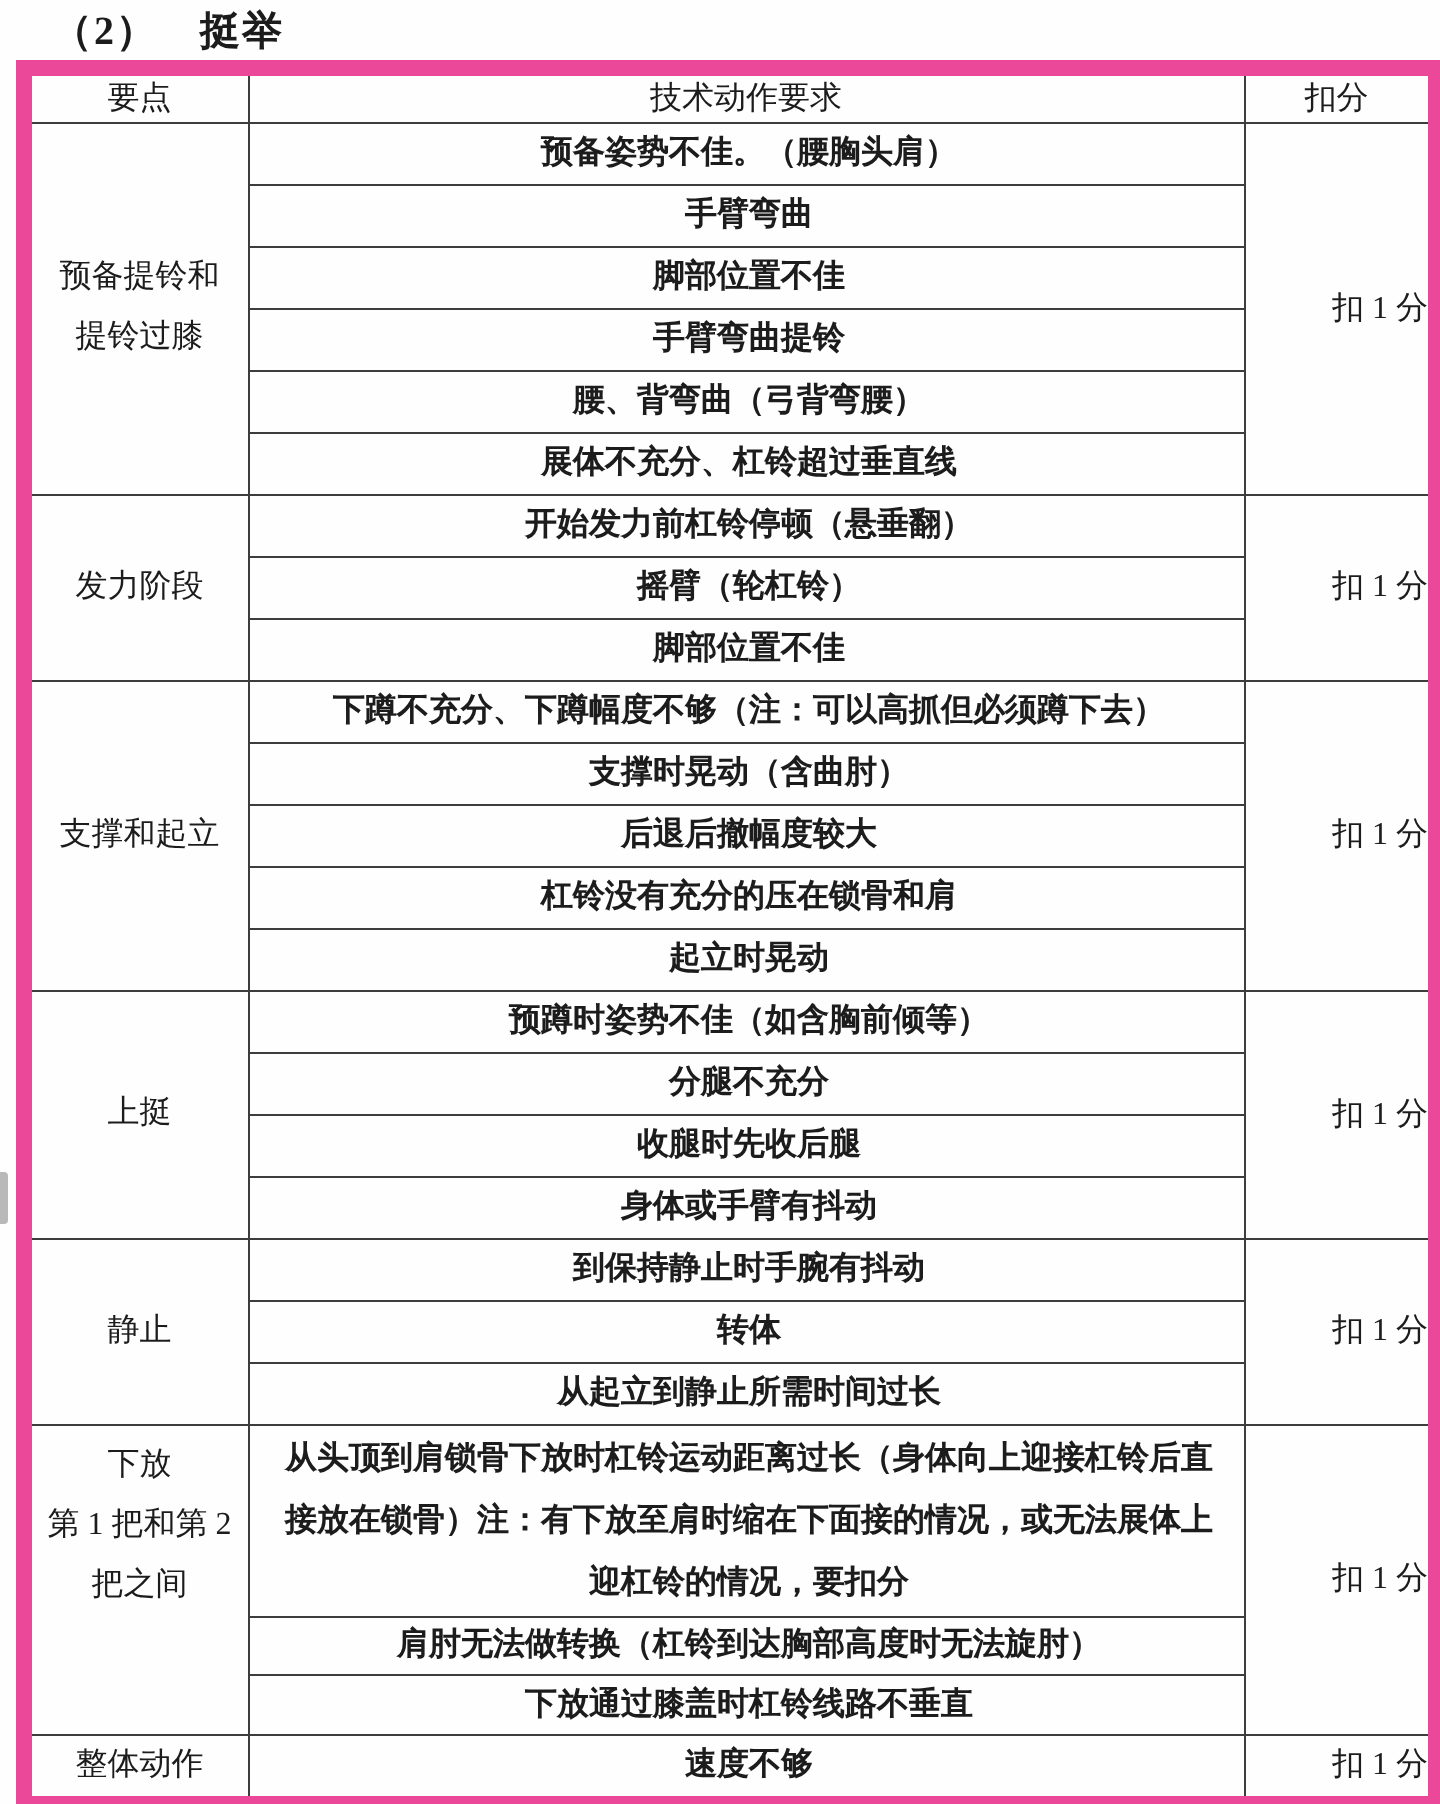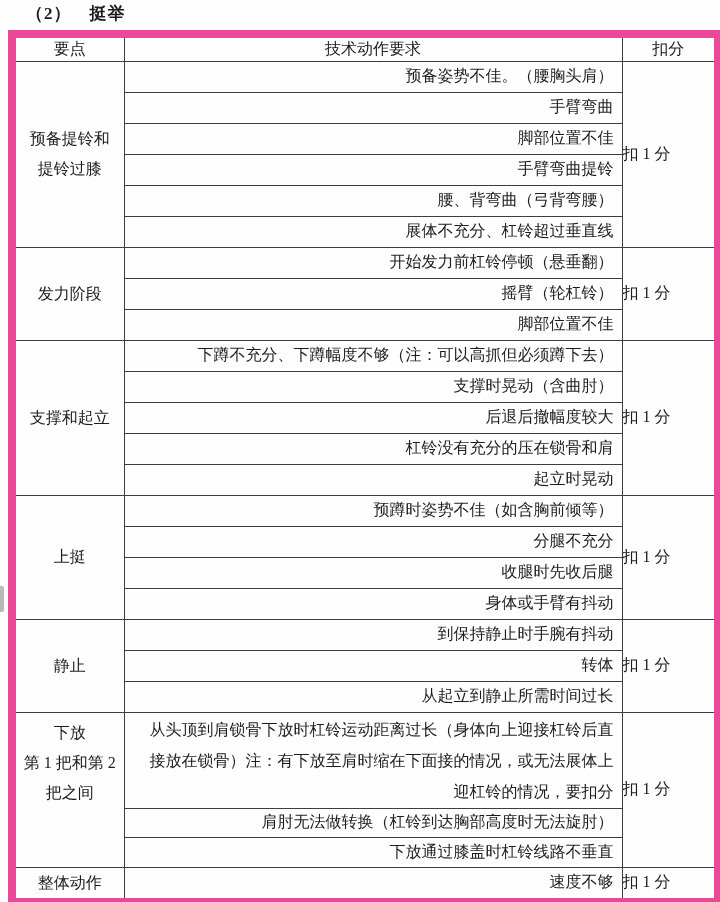--- a/index.html
+++ b/index.html
@@ -9,21 +9,21 @@
     height: 902px;
     background: #fefefe;
     overflow: hidden;
     font-family: "Liberation Serif", "DejaVu Serif", serif;
     color: #1c1c1c;
   }
   .doc-title {
     position: absolute;
     left: 26px;
     top: 2px;
-    font-size: 17px;
+    font-size: 20px;
     font-weight: bold;
     white-space: pre;
     letter-spacing: 1px;
   }
   table.deduction {
     position: absolute;
     left: 8px;
     top: 30px;
     width: 706px;
     border-collapse: collapse;
@@ -32,41 +32,42 @@
   }
   .deduction th, .deduction td {
     border: 1px solid #3d3d3d;
     font-size: 16px;
     font-weight: normal;
     padding: 0;
     overflow: hidden;
   }
   .deduction th { text-align: center; }
   td.req {
-    text-align: right;
+    text-align: center;
     padding: 0 8px 0 11px;
     white-space: nowrap;
+    font-weight: bold;
   }
   td.req.wrap {
     white-space: normal;
     line-height: 31px;
     padding: 1px 8px 1px 11px;
   }
   td.point {
     text-align: center;
     vertical-align: middle;
     white-space: pre-line;
     line-height: 30px;
   }
   td.point.top {
     vertical-align: top;
     padding-top: 5px;
     margin-top: 28px;
   }
-  td.ded { text-align: left; }
+  td.ded { text-align: right; }
   .watermark {
     position: absolute;
     left: 537px;
     top: 856px;
     font-size: 20px;
     font-family: "Liberation Sans", "DejaVu Sans", sans-serif;
     color: rgba(155, 155, 155, 0.62);
     white-space: nowrap;
     pointer-events: none;
     z-index: 5;

